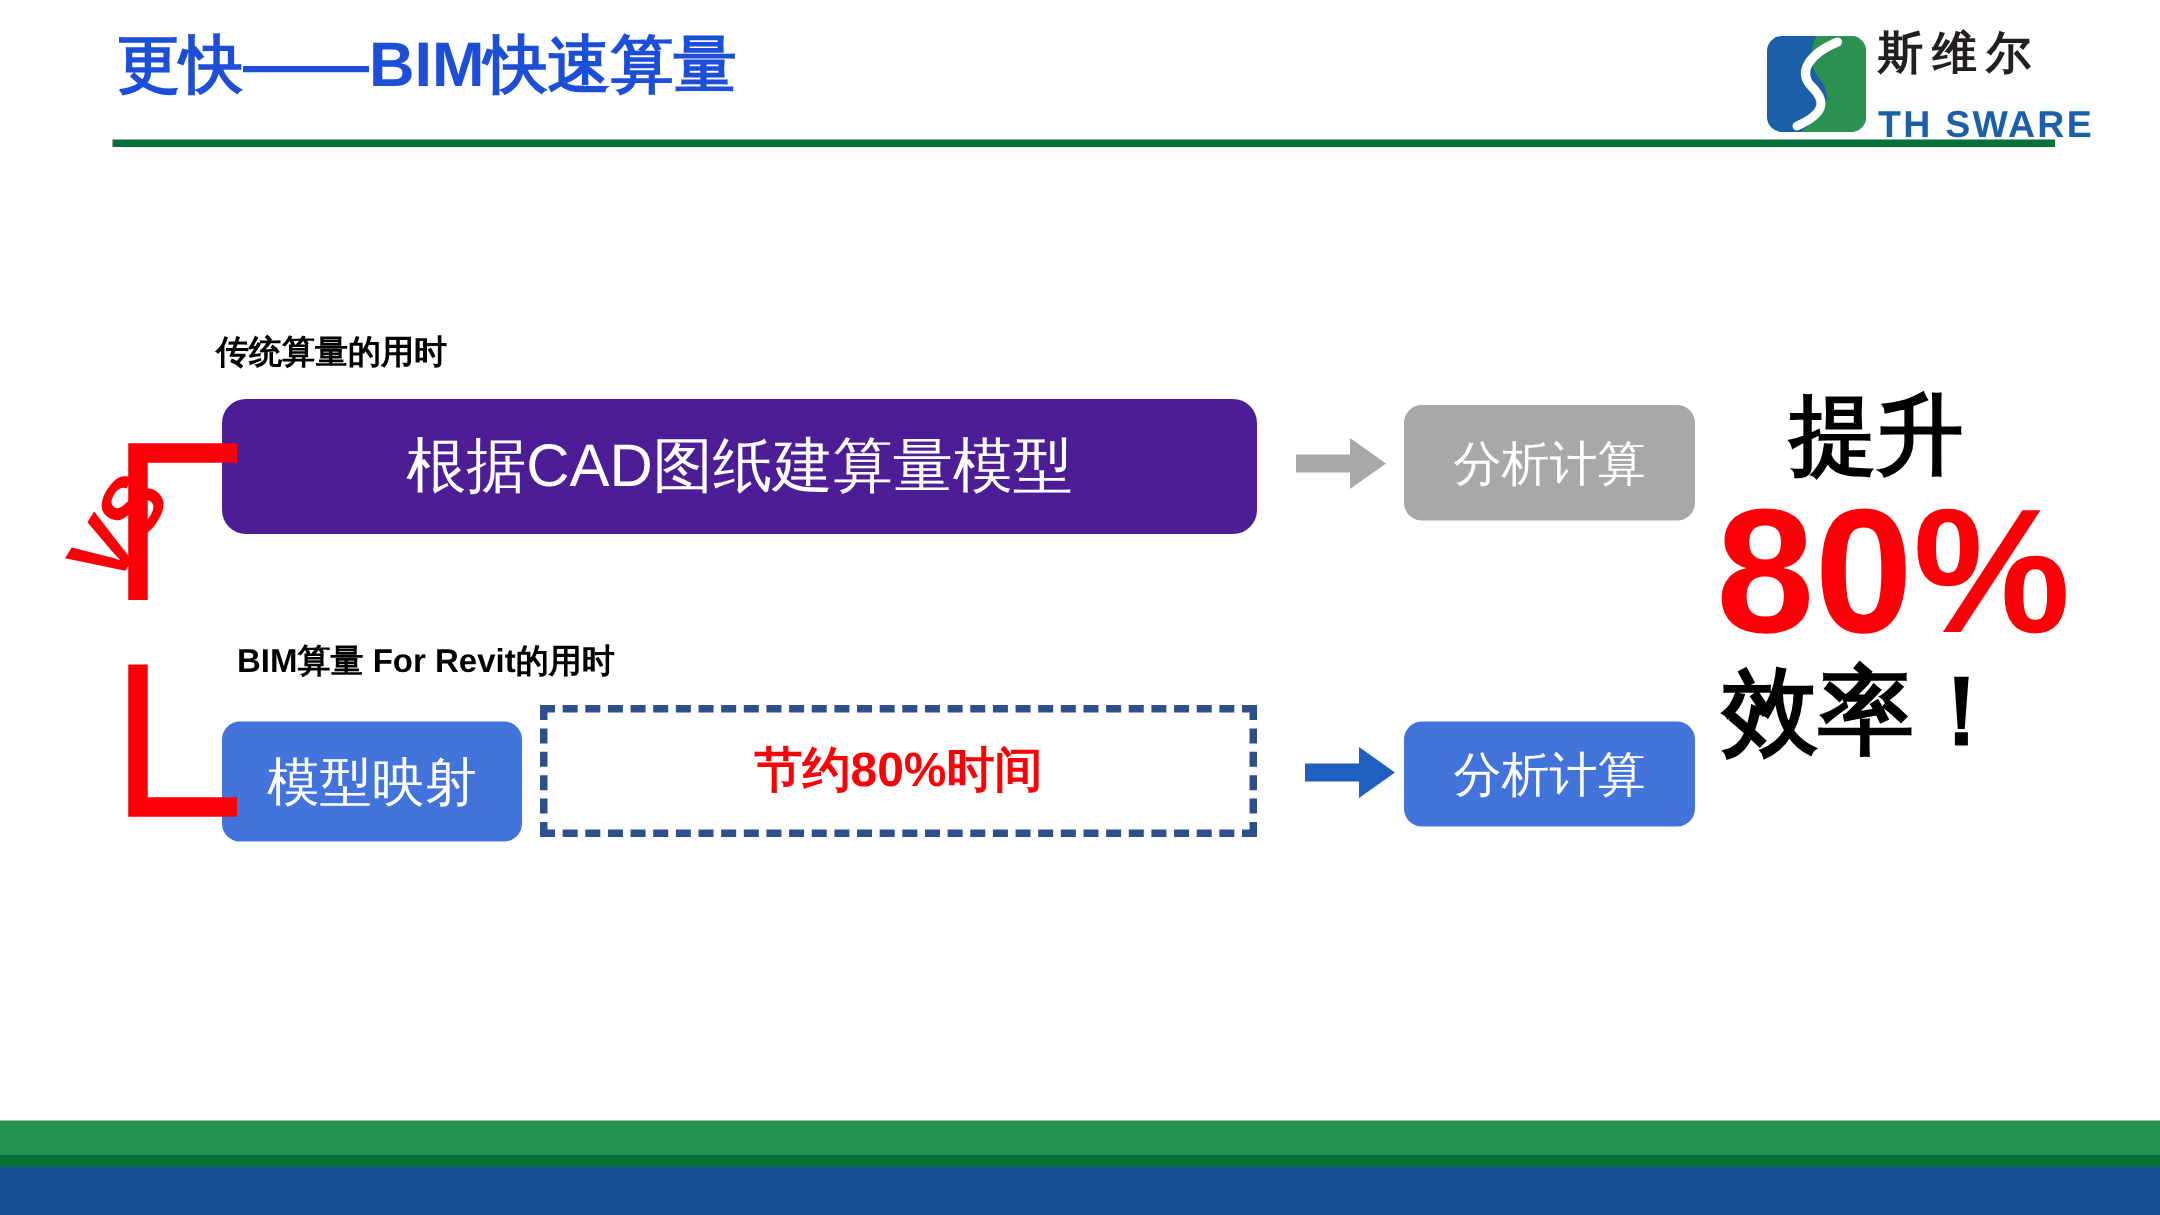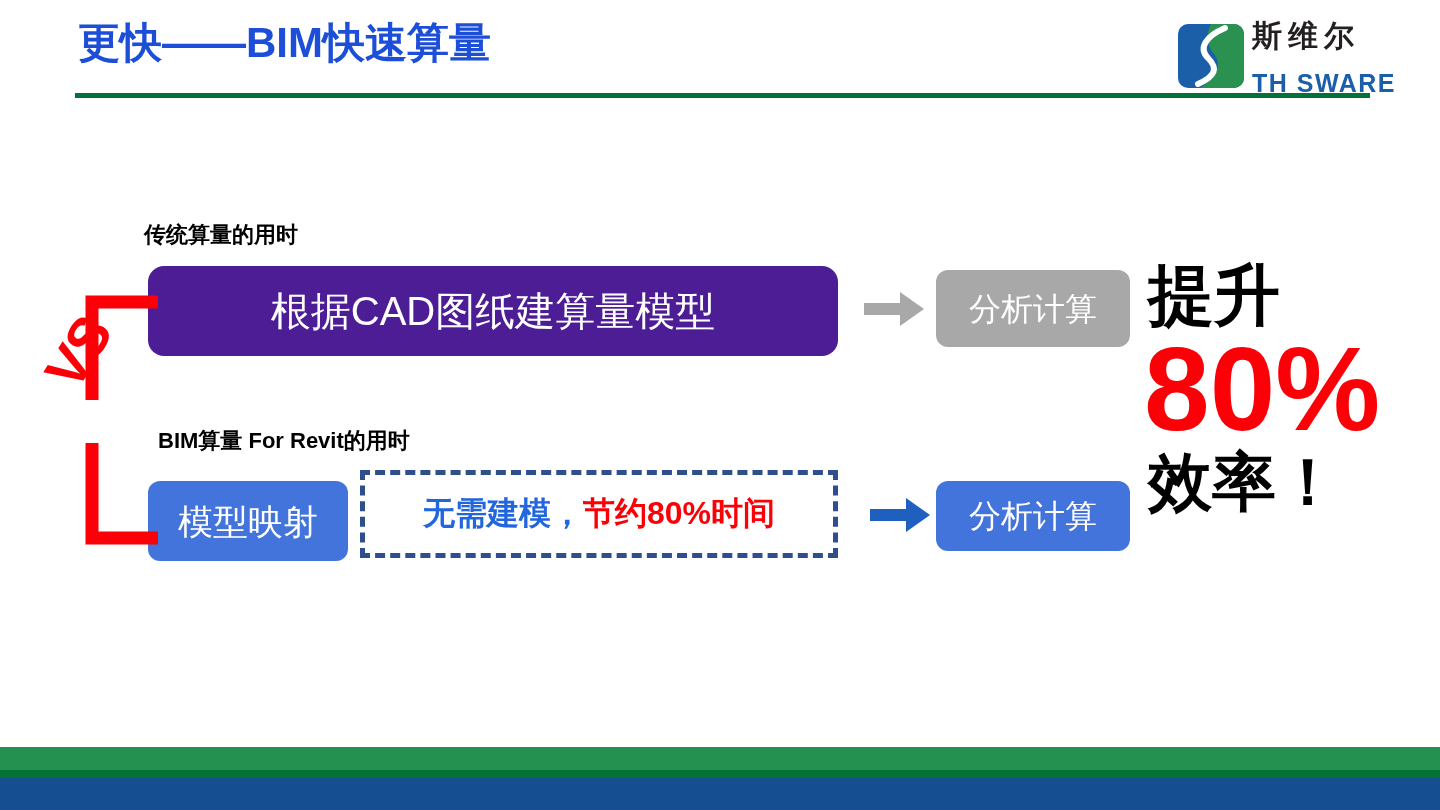--- a/index.html
+++ b/index.html
@@ -193,25 +193,26 @@
 
   
   #stat-block {
     position: absolute;
     left: 1148px;
     top: 262px;
     width: 292px;
     text-align: left;
   }
   #stat-lead {
-    font-size: 66px;
+    font-size: 58px;
     font-weight: bold;
     color: #000000;
     line-height: 1.0;
     white-space: nowrap;
+    margin-left: 45px;
   }
   #stat-value {
     font-size: 118px;
     font-weight: bold;
     color: #fb0007;
     line-height: 1.0;
     white-space: nowrap;
     margin-top: 2px;
     margin-left: -4px;
   }
@@ -276,21 +277,20 @@
     <path d="M0 11 H36 V0 L60 17 L36 34 V23 H0 Z" fill="#a9a8a8"></path>
   </svg>
 
   <div class="proc-box" id="box-analysis-top">分析计算</div>
 
   <div class="row-label" id="label-bim">BIM算量 For Revit的用时</div>
 
   <div class="proc-box" id="box-mapping">模型映射</div>
 
   <div id="dashed-callout">
-    <span id="callout-blue">无需建模，</span>
       <span id="callout-red">节约80%时间</span>
   </div>
 
   <svg class="arrow" id="arrow-bottom" viewBox="0 0 60 34" xmlns="http://www.w3.org/2000/svg">
     <path d="M0 11 H36 V0 L60 17 L36 34 V23 H0 Z" fill="#1f5fbf"></path>
   </svg>
 
   <div class="proc-box" id="box-analysis-bottom">分析计算</div>
 
   <svg id="vs-bracket" viewBox="0 0 90 250" xmlns="http://www.w3.org/2000/svg">

